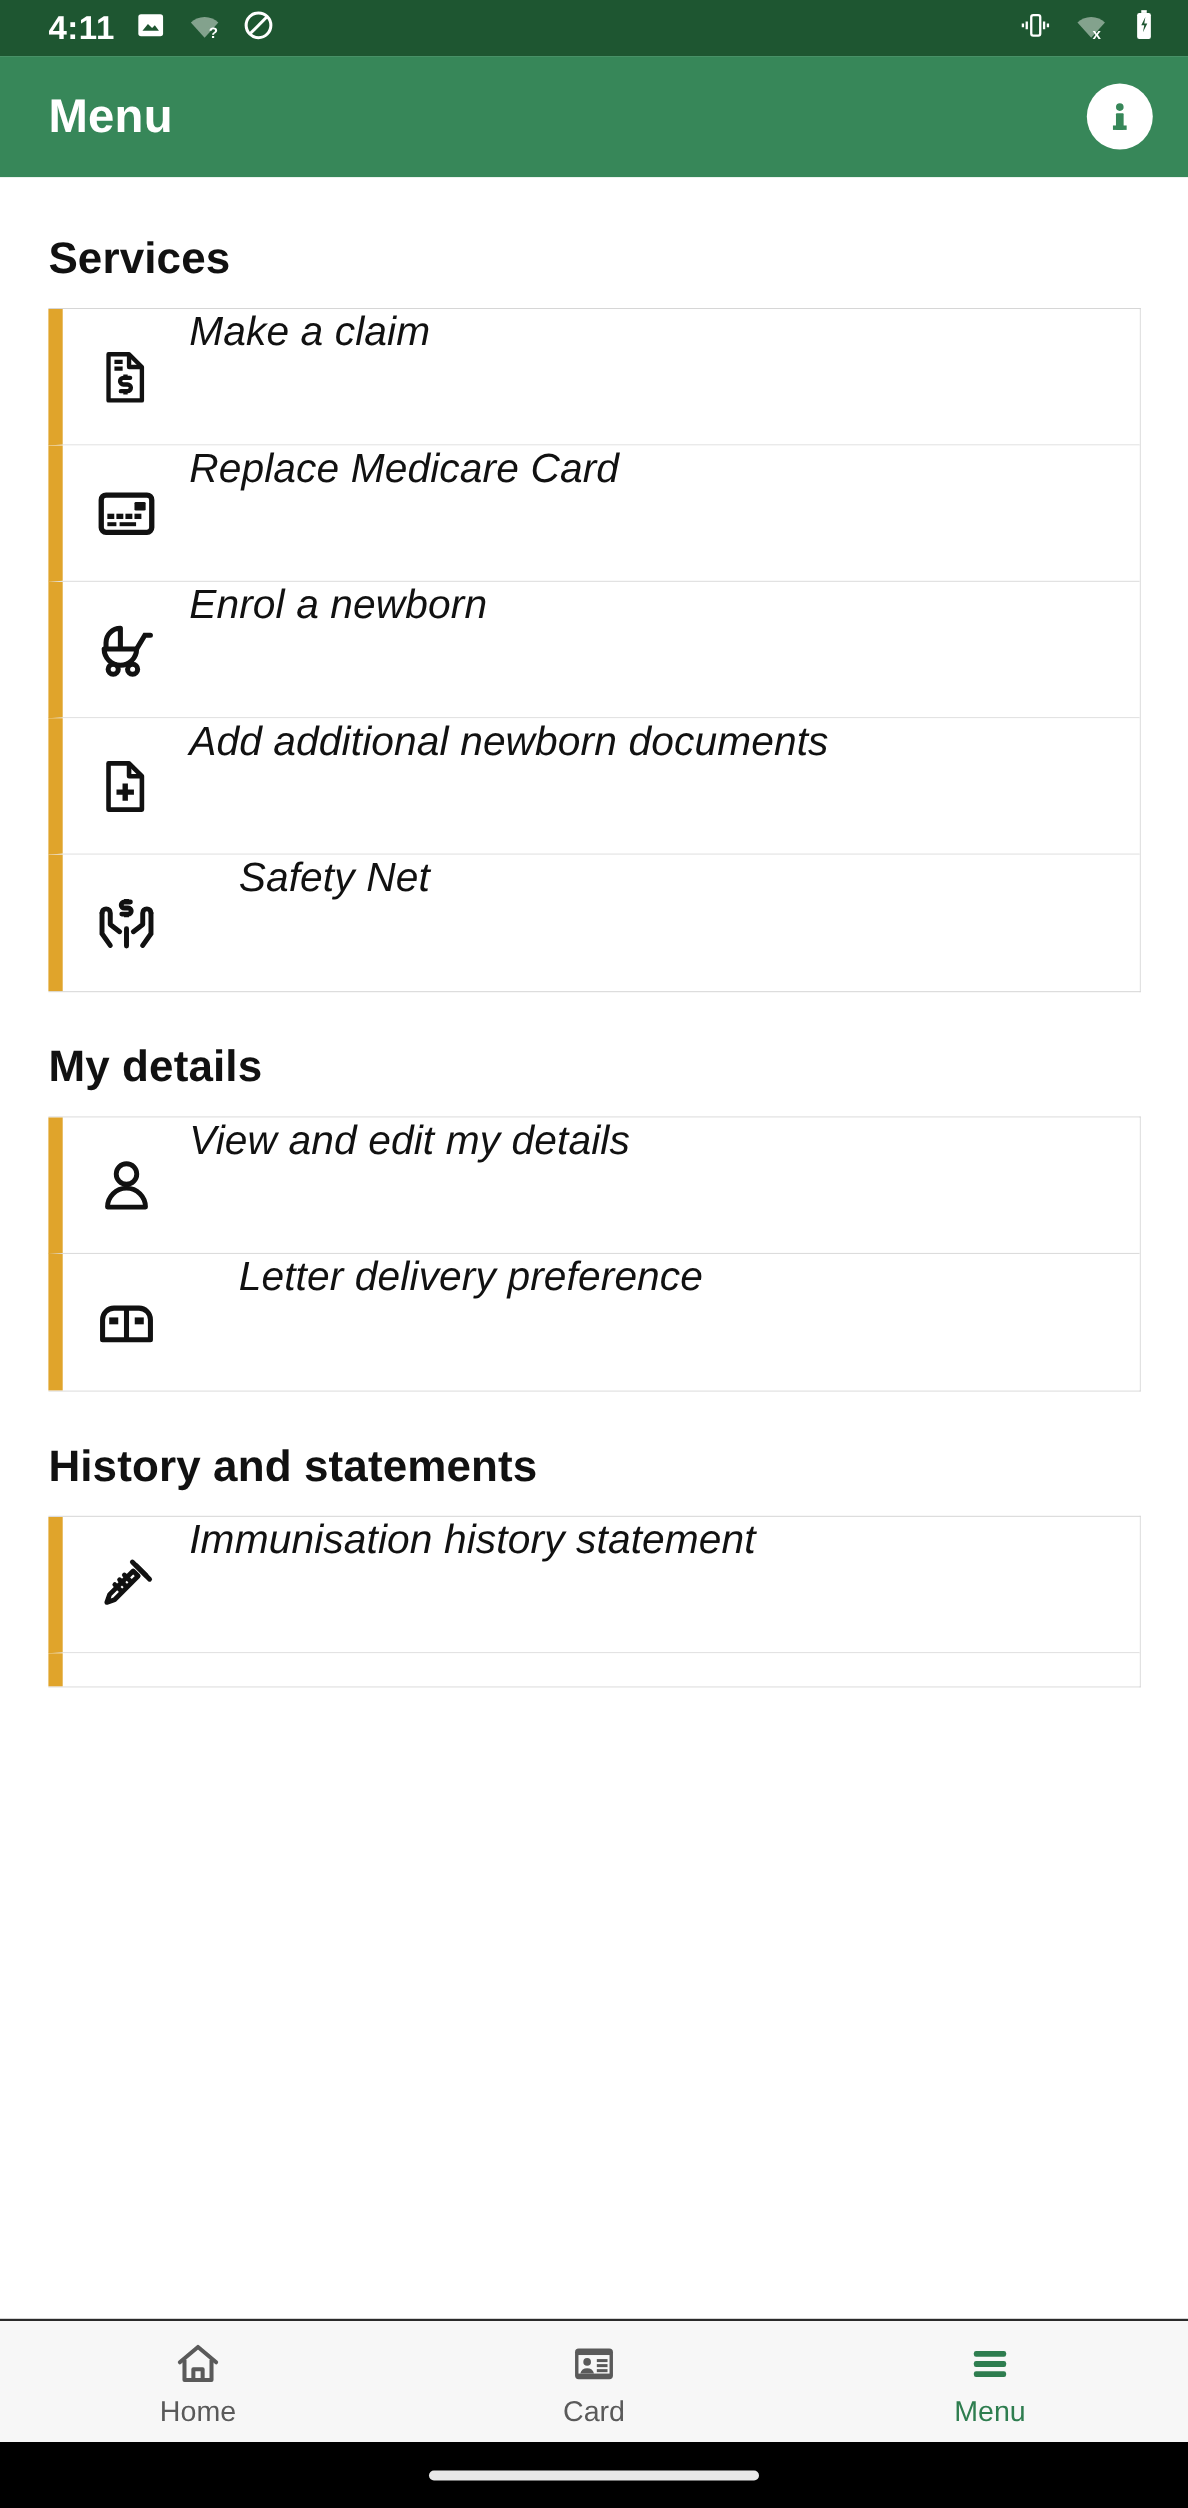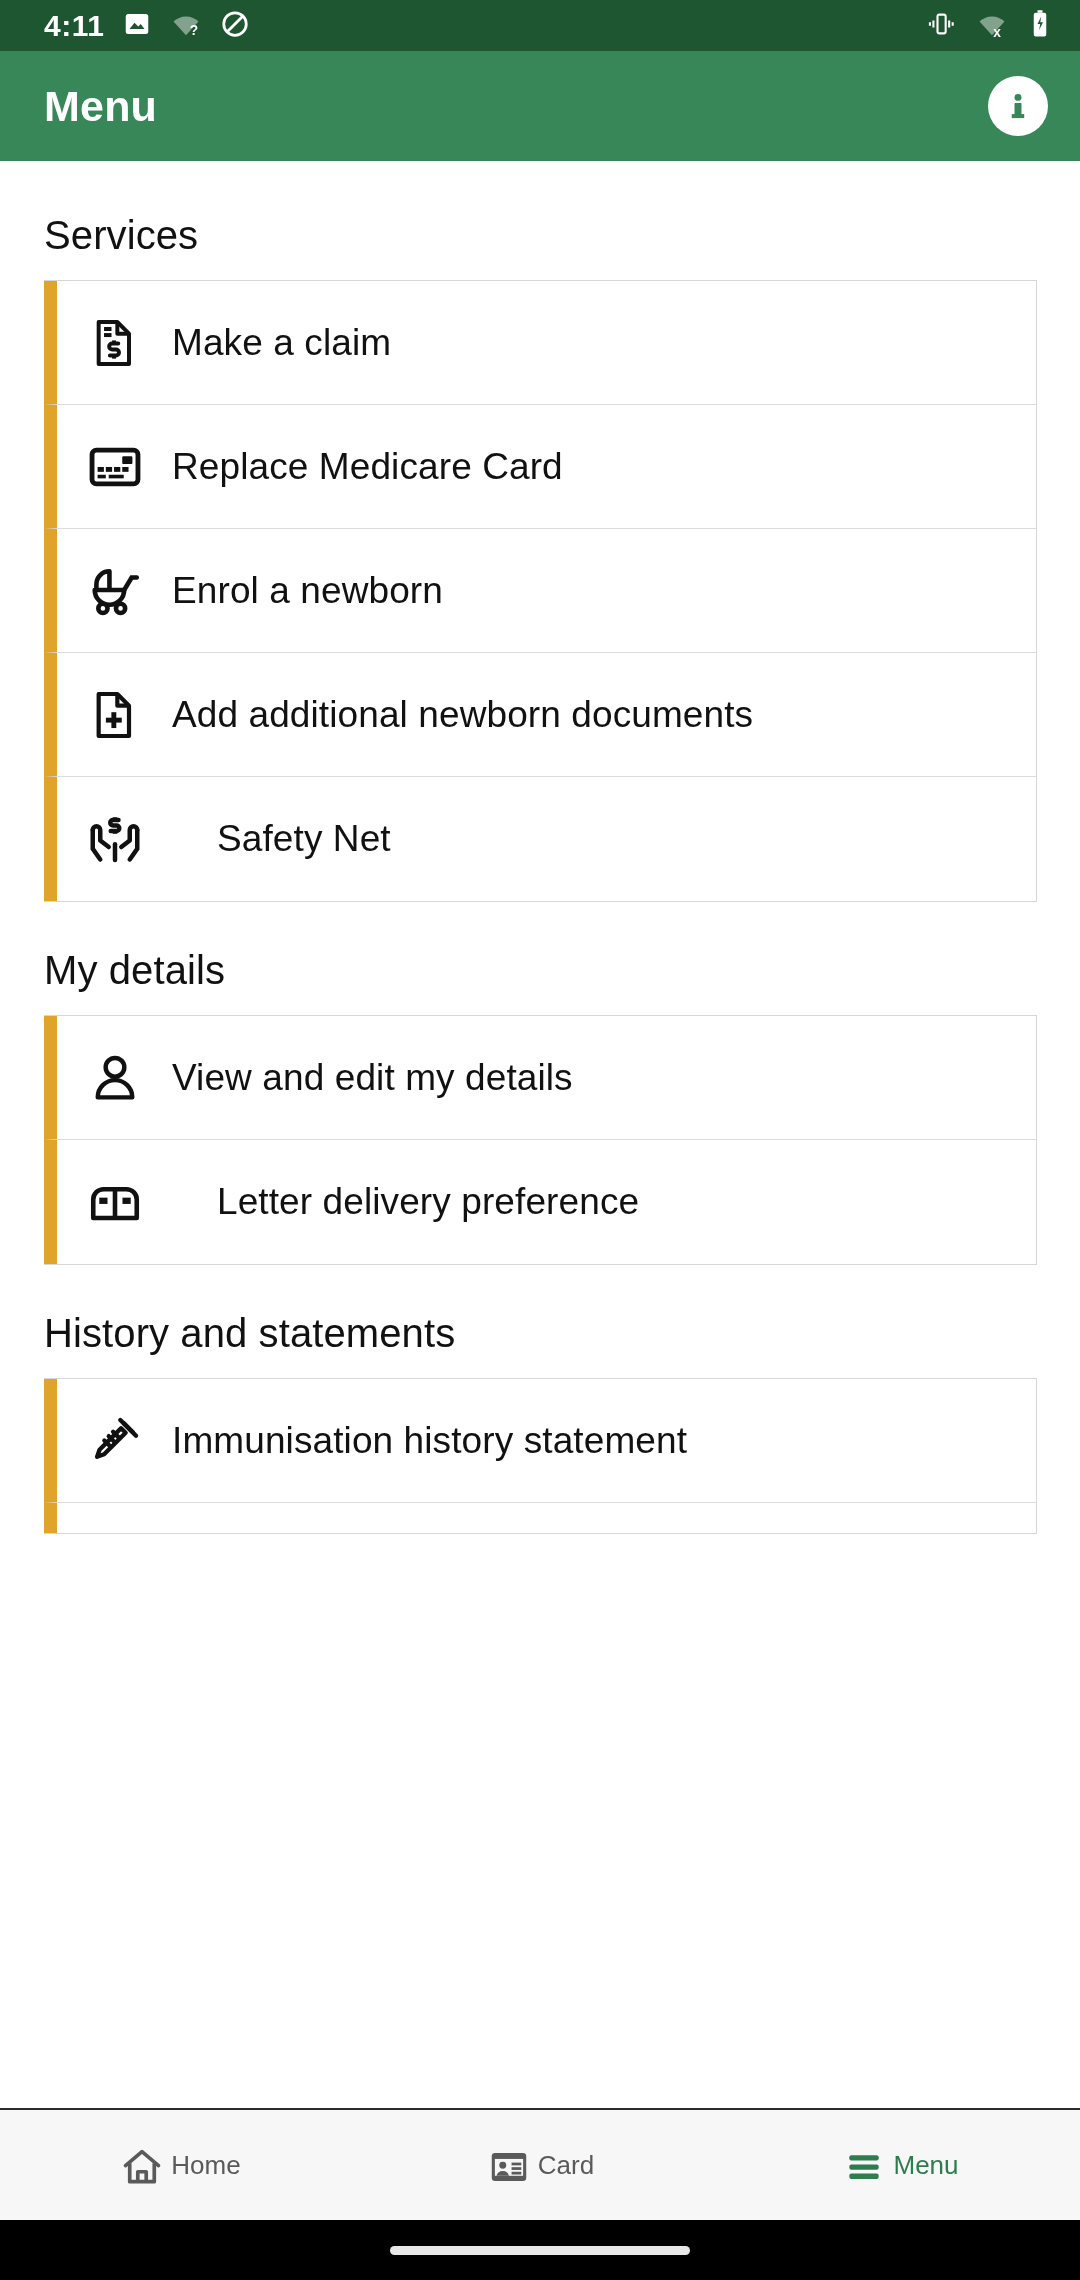--- a/index.html
+++ b/index.html
@@ -36,57 +36,58 @@
   }
   .info-btn svg{ display:block; }
 
   
   .content{
     position:absolute; top:167px; left:0; right:0; bottom:172px;
     background:#fff; overflow:hidden;
   }
   .section{ }
   .section-title{
-    font-size:40px; color:#111; font-weight:400;
+    font-size:40px; color:#111; font-weight:700;
     padding:46px 0 22px 44px;
     letter-spacing:.1px;
   }
   .card-group{
     margin-left:44px; margin-right:43px;
     border:1px solid #d6d6d6;
     border-left:none;
     background:#fff;
   }
   .row{
-    display:flex; align-items:center;
+    display:flex; 
     height:124px;
     border-bottom:1px solid #dcdcdc;
     border-left:13px solid #E0A42B;
     background:#fff;
     cursor:pointer;
+    font-style:italic;
   }
   .row:last-child{ border-bottom:none;gap:45px; }
   .row-icon{
     width:115px; min-width:115px;
     display:flex; align-items:center; justify-content:center;
   }
   .row-icon svg{ display:block; }
   .row-label{
     font-size:37px; color:#111; font-weight:400; letter-spacing:.1px;
   }
   .row.partial{ height:30px; border-bottom:none; }
 
   
   .bottomnav{
     position:absolute; left:0; right:0; bottom:60px; height:112px;
     background:#f7f7f7; border-top:2px solid #2b2b2b;
     display:flex;
   }
   .navitem{
-    flex:1; display:flex; flex-direction:row;
+    flex:1; display:flex; flex-direction:column;
     align-items:center; justify-content:center; gap:6px;
     cursor:pointer;
   }
   .navitem .nav-label{ font-size:26px; color:#5a5a5a; }
   .navitem.active .nav-label{ color:#2E7D4F; }
   .nav-ico{ height:48px; display:flex; align-items:flex-end; }
 
   
   .gesturebar{
     position:absolute; left:0; right:0; bottom:0; height:60px;

